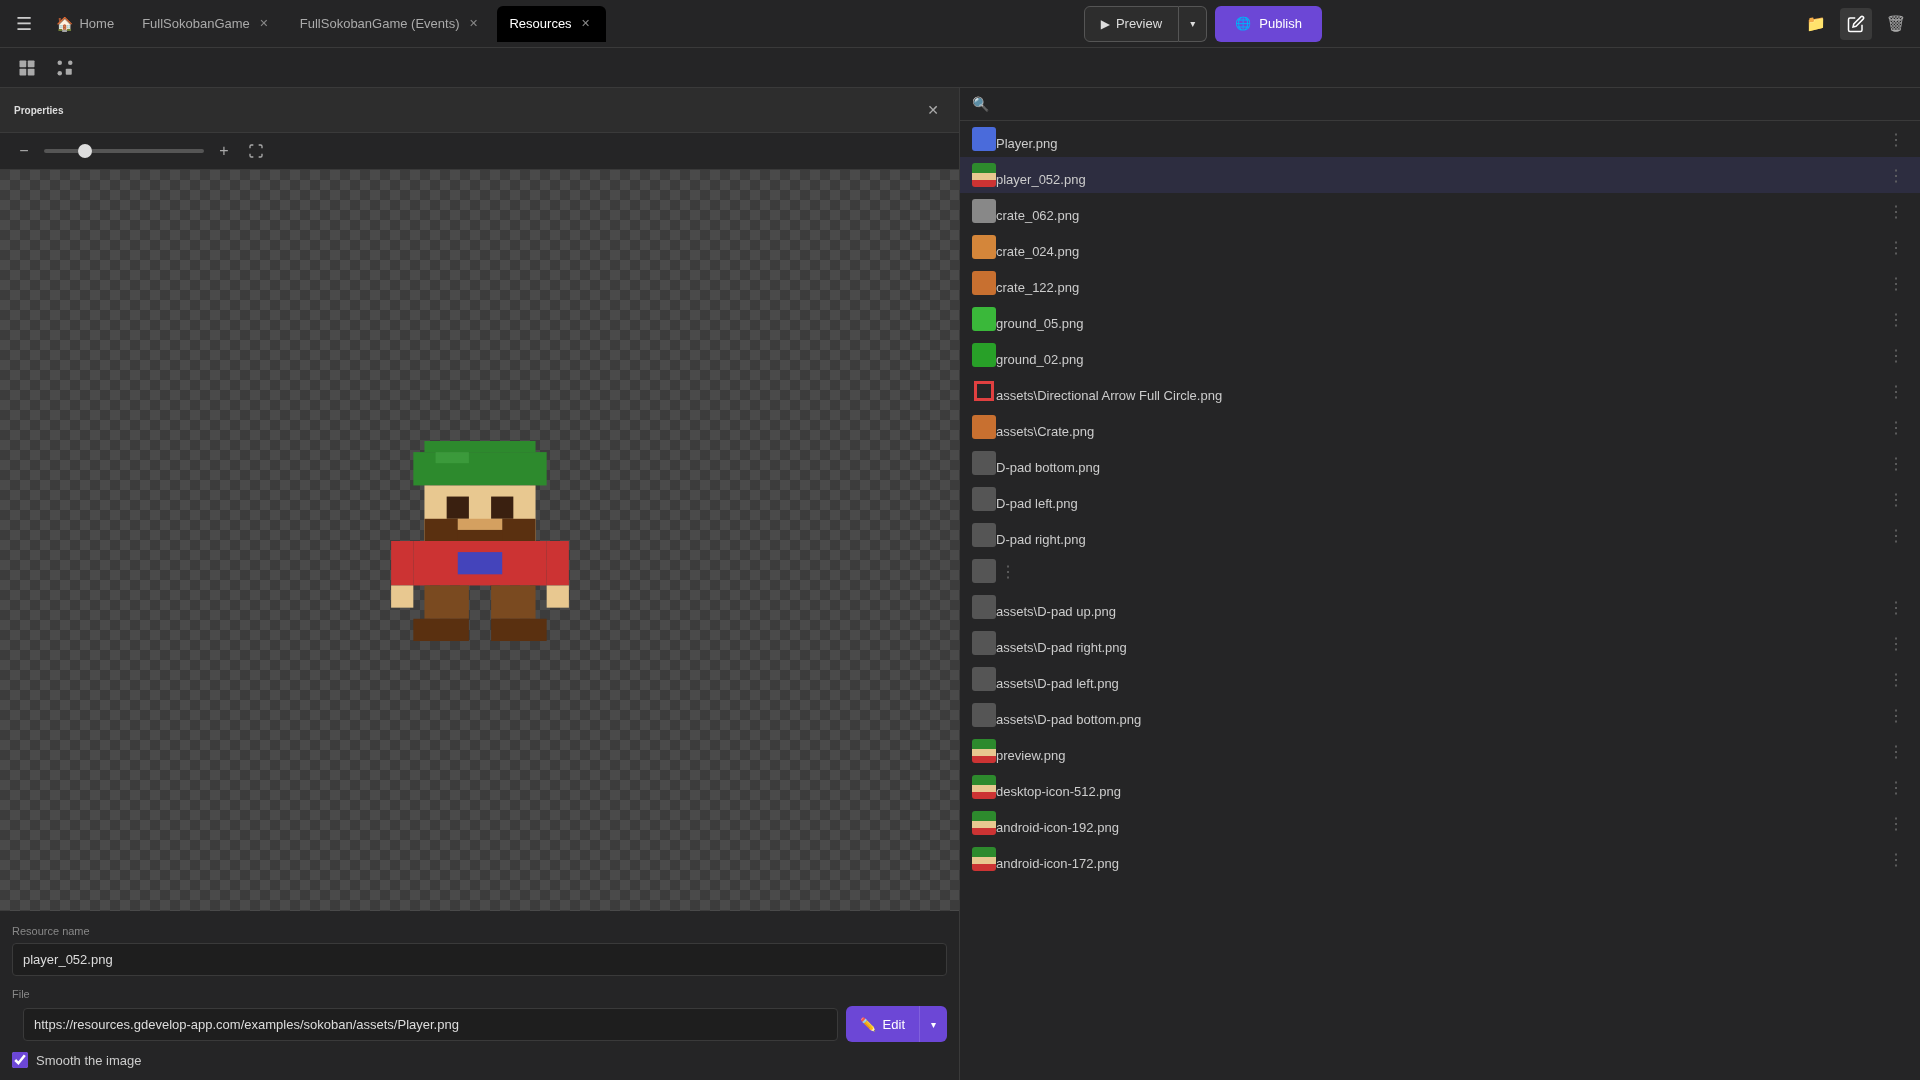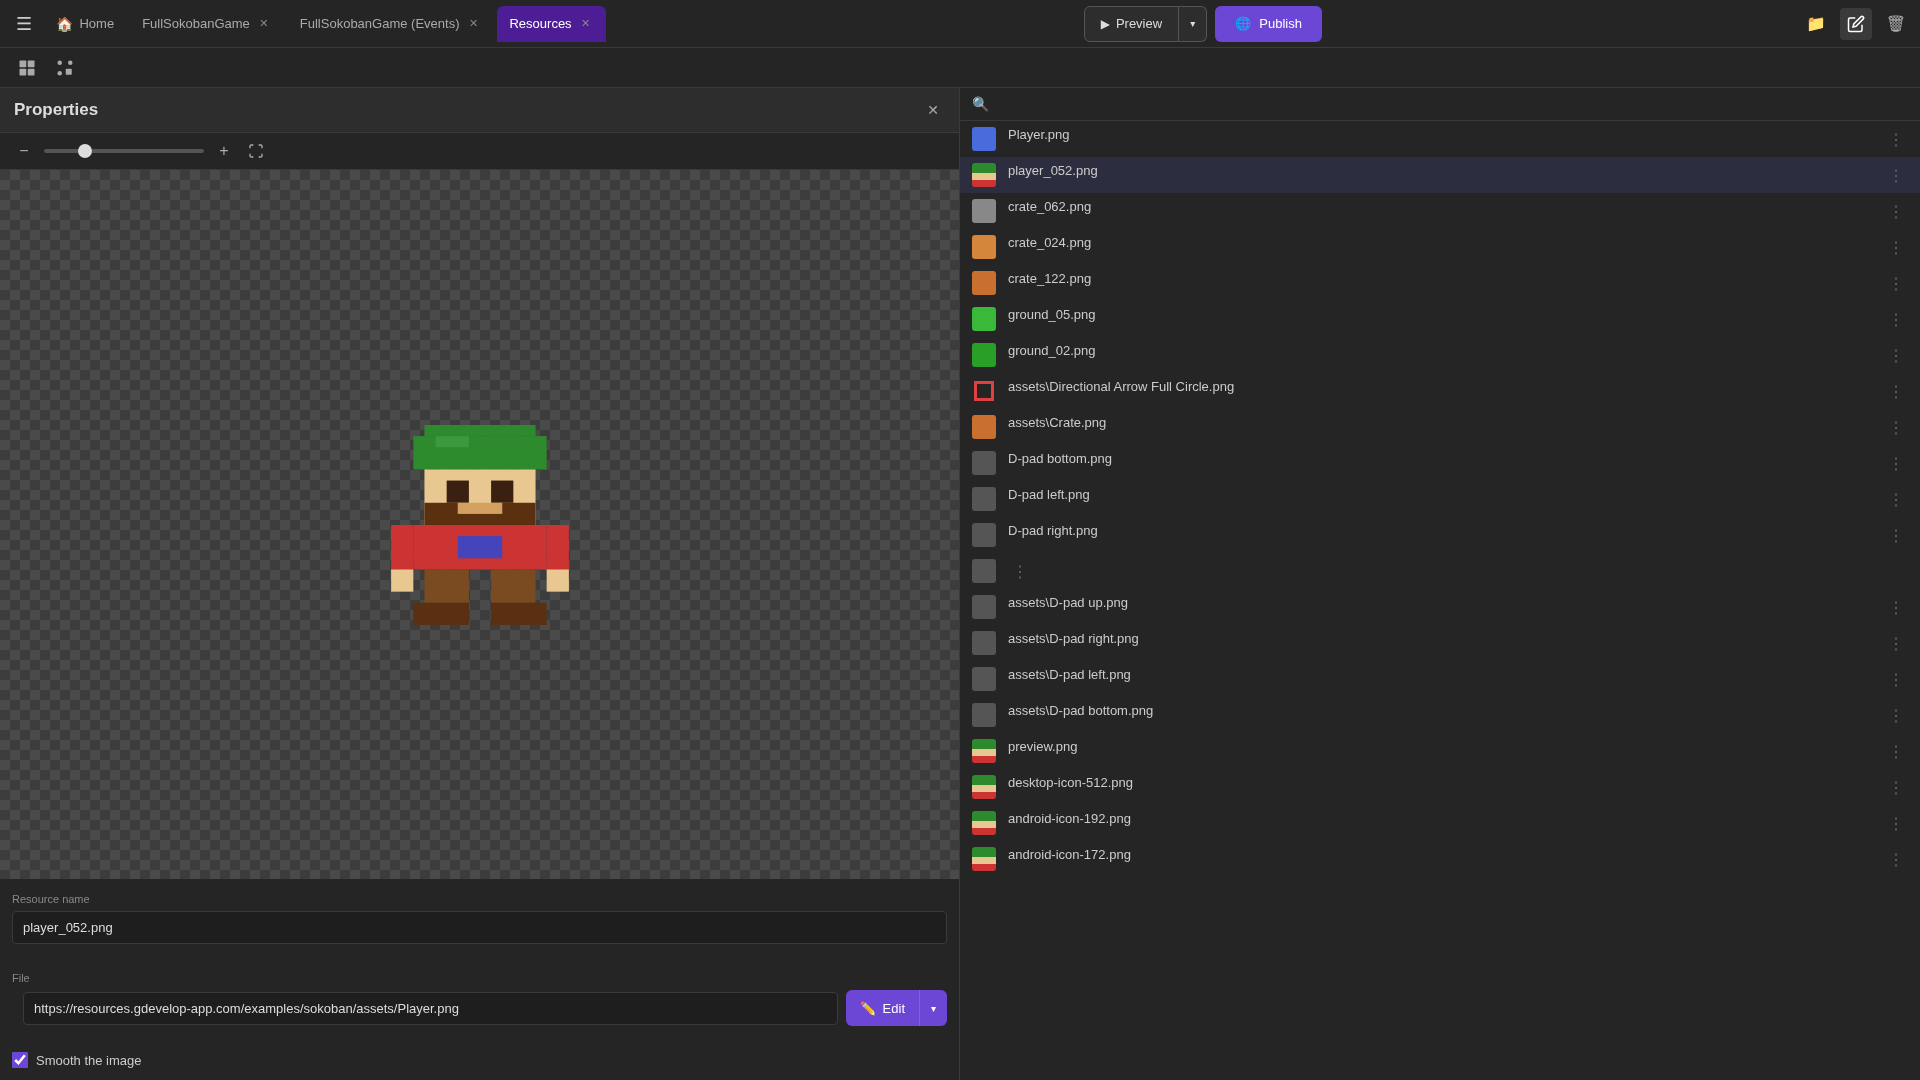--- a/index.html
+++ b/index.html
@@ -36,21 +36,21 @@
       height: 36px;
       padding: 0 12px;
       border-radius: 6px 6px 0 0;
       cursor: pointer;
       color: #aaa;
       font-size: 13px;
       gap: 6px;
       white-space: nowrap;
     }
     .tab.active {
-      background: #4c1d95;
+      background: #000000;
       color: #fff;
     }
     .tab-close {
       width: 16px; height: 16px;
       display: flex; align-items: center; justify-content: center;
       border-radius: 3px;
       font-size: 11px;
       color: #888;
     }
     .tab-home-icon { font-size: 14px; }
@@ -143,21 +143,21 @@
     }
     .panel-header {
       display: flex;
       align-items: center;
       justify-content: space-between;
       padding: 10px 14px;
       border-bottom: 1px solid #3a3a3a;
       background: #2d2d2d;
     }
     .panel-title {
-      font-size: 17px;
+      font-size: 10px;
       font-weight: 600;
       color: #ddd;
     }
     .panel-close-btn {
       width: 24px; height: 24px;
       display: flex; align-items: center; justify-content: center;
       border-radius: 4px; cursor: pointer; color: #aaa; font-size: 14px;
     }
 
     
@@ -222,21 +222,21 @@
       width: 100%;
       height: 100%;
       image-rendering: pixelated;
     }
 
     
     .properties-form {
       padding: 12px;
       display: flex;
       flex-direction: column;
-      gap: 26px;
+      gap: 10px;
     }
     .form-group {
       display: flex;
       flex-direction: column;
       gap: 4px;
     }
     .form-label {
       font-size: 11px;
       color: #888;
       padding: 2px 0;
@@ -333,24 +333,24 @@
       outline: none;
     }
     .search-input::placeholder { color: #666; }
 
     .resource-list {
       flex: 1;
       overflow-y: auto;
     }
     .resource-item {
       display: flex;
-      align-items: flex-start;
+      align-items: flex-end;
       padding: 6px 12px;
       cursor: pointer;
-      gap: 12px;
+      gap: 0;
       height: 36px;
     }
     .resource-item.selected { background: #2d2d40; }
     .resource-thumb {
       width: 24px; height: 24px;
       border-radius: 3px;
       flex-shrink: 0;
       display: flex; align-items: center; justify-content: center;
       overflow: hidden;
     }

